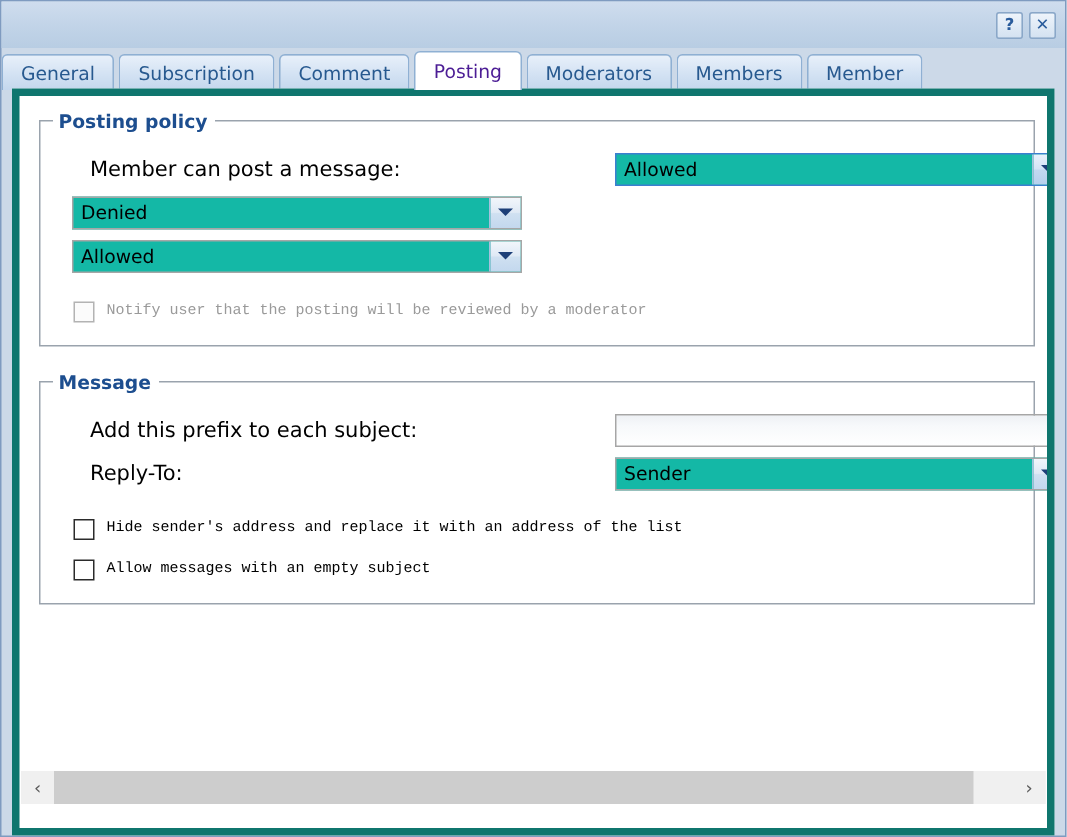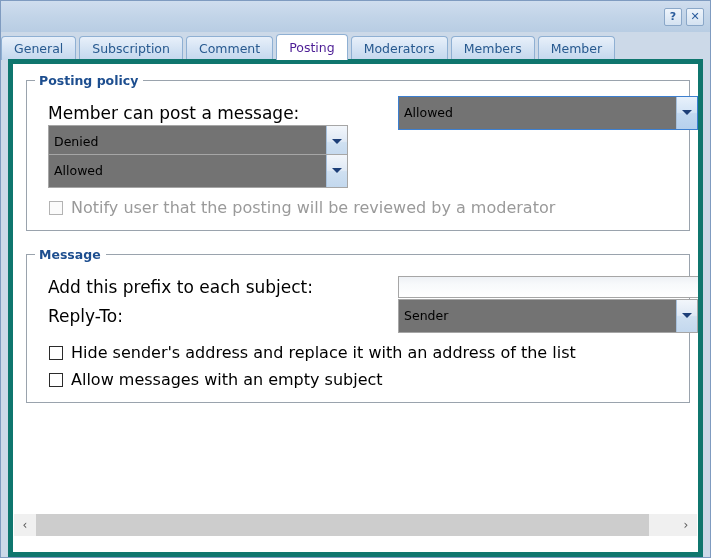--- a/index.html
+++ b/index.html
@@ -127,34 +127,35 @@
   .group-body { padding: 4px 0 0 0; }
 
   
   .field-row {
     display: flex;
     align-items: center;
     height: 29px;
     padding-left: 21px;
   }
   .field-label {
-    font-size: 17px;
+    font-size: 14px;
     color: #000000;
     white-space: nowrap;
     width: 350px;
     flex: 0 0 350px;
+    margin-left: 12px;
   }
 
   
   .combo {
     position: relative;
     width: 300px;
-    height: 34px;
+    height: 22px;
     flex: 0 0 300px;
-    background: #737373;
+    background: #14b8a6;
     border: 1px solid #a6a6a6;
     display: flex;
     align-items: center;
     cursor: default;
   }
   .combo.focused {
     border: 1px solid #3c7fd0;
   }
   .combo .combo-text {
     font-size: 12.5px;
@@ -211,23 +212,24 @@
     border: 1px solid #2b2b2b;
     background: #ffffff;
     margin-right: 8px;
     cursor: default;
   }
   .cbox.disabled {
     border-color: #b3b3b3;
     background: #fbfbfb;
   }
   .check-label {
-    font-size: 16px;
+    font-size: 10px;
     color: #000000;
     white-space: nowrap;
+    font-family: Liberation Mono, monospace;
   }
   .check-label.disabled { color: #9a9a9a; }
 
   .gap-sm { height: 9px; }
 
   
   .hscroll {
     position: absolute;
     left: 1px; right: 1px;
     bottom: 16px;

